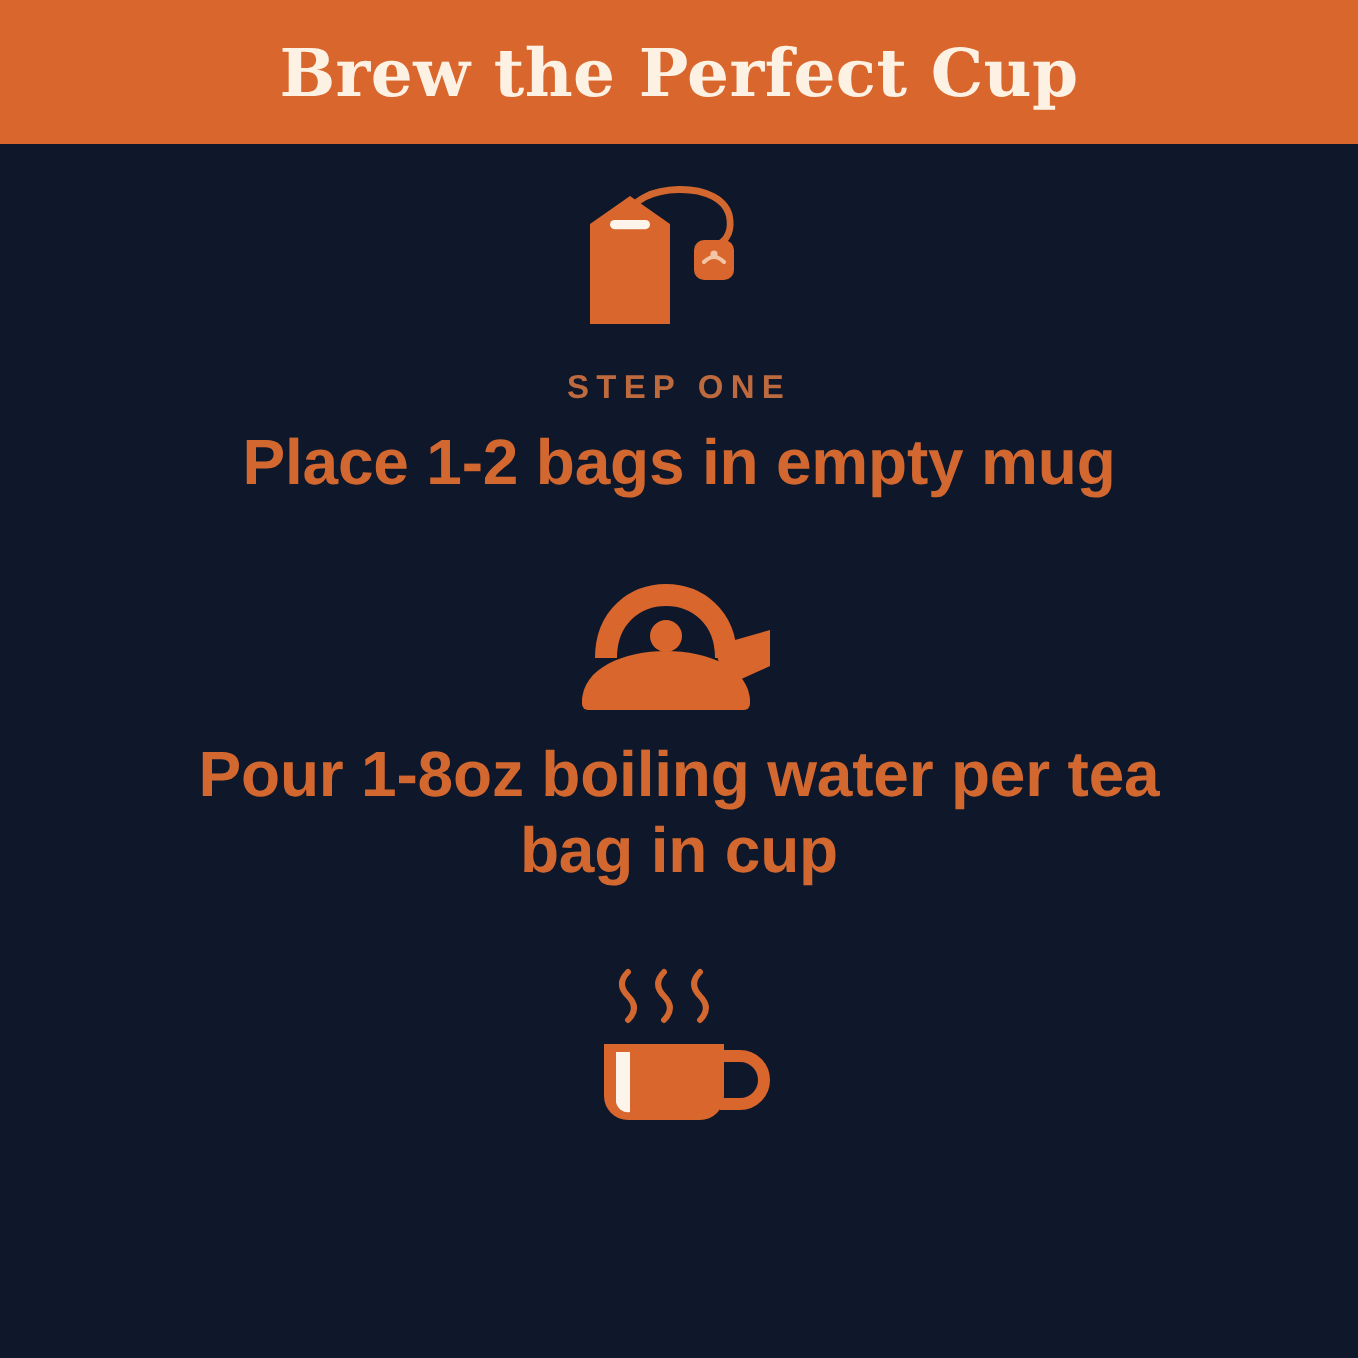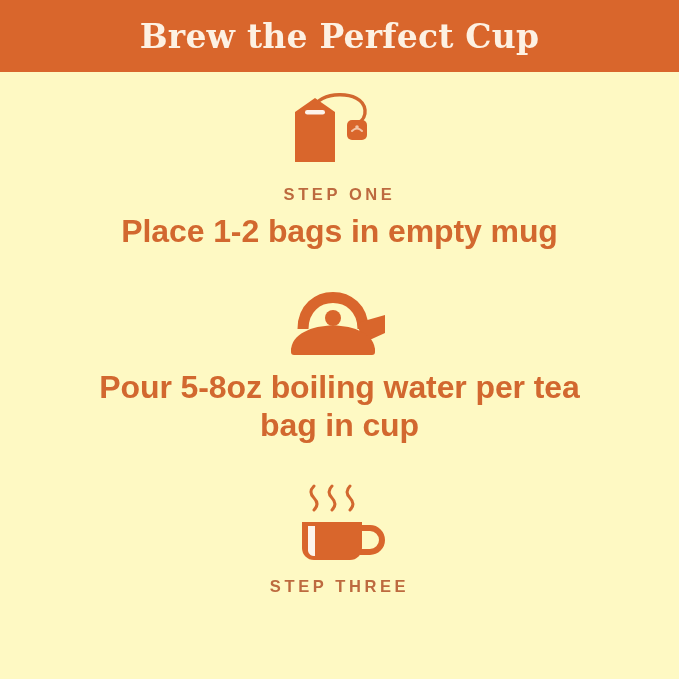--- a/index.html
+++ b/index.html
@@ -10,21 +10,21 @@
     width: 679px;
     height: 679px;
     background: #fdf4ec;
     font-family: "Liberation Sans", sans-serif;
     overflow: hidden;
   }
   .page {
     position: relative;
     width: 679px;
     height: 679px;
-    background: #fef9c3;
+    background: #0f172a;
     box-sizing: border-box;
   }
   
   .header-bar {
     position: absolute;
     top: 0;
     left: 0;
     width: 679px;
     height: 72px;
     background: #d9662c;
@@ -127,35 +127,34 @@
 
           <path d="M76 46 L104 38 L104 56 L82 66 Z" fill="#d9662c"></path>
 
           <path d="M10 74 C 10 40, 94 40, 94 74 Z" fill="#d9662c"></path>
 
           <circle cx="52" cy="41" r="8" fill="#d9662c"></circle>
 
           <rect x="10" y="70" width="84" height="8" rx="3" fill="#d9662c"></rect>
         </svg>
       </div>
-      <div class="step-text">Pour 5-8oz boiling water per tea bag in cup</div>
+      <div class="step-text">Pour 1-8oz boiling water per tea bag in cup</div>
     </div>
 
     <div class="step step-3">
       <div class="icon-wrap">
         <svg width="104" height="82" viewBox="0 0 104 82" xmlns="http://www.w3.org/2000/svg">
 
           <path d="M26 28 q6 -6 0 -12 q-6 -6 0 -12" fill="none" stroke="#d2682f" stroke-width="3" stroke-linecap="round"></path>
           <path d="M44 28 q6 -6 0 -12 q-6 -6 0 -12" fill="none" stroke="#d2682f" stroke-width="3" stroke-linecap="round"></path>
           <path d="M62 28 q6 -6 0 -12 q-6 -6 0 -12" fill="none" stroke="#d2682f" stroke-width="3" stroke-linecap="round"></path>
 
           <path d="M72 46 h10 a12 12 0 0 1 0 24 h-10" fill="none" stroke="#d9662c" stroke-width="6"></path>
 
           <path d="M14 40 L74 40 L74 66 a12 12 0 0 1 -12 12 L26 78 a12 12 0 0 1 -12 -12 Z" fill="#d9662c"></path>
 
           <path d="M20 44 L27 44 L27 74 a6 6 0 0 1 -7 -5 Z" fill="#fdf4ec"></path>
         </svg>
       </div>
-      <div class="step-label">STEP THREE</div>
     </div>
 
   </div>
 </div>
 
 </body></html>

